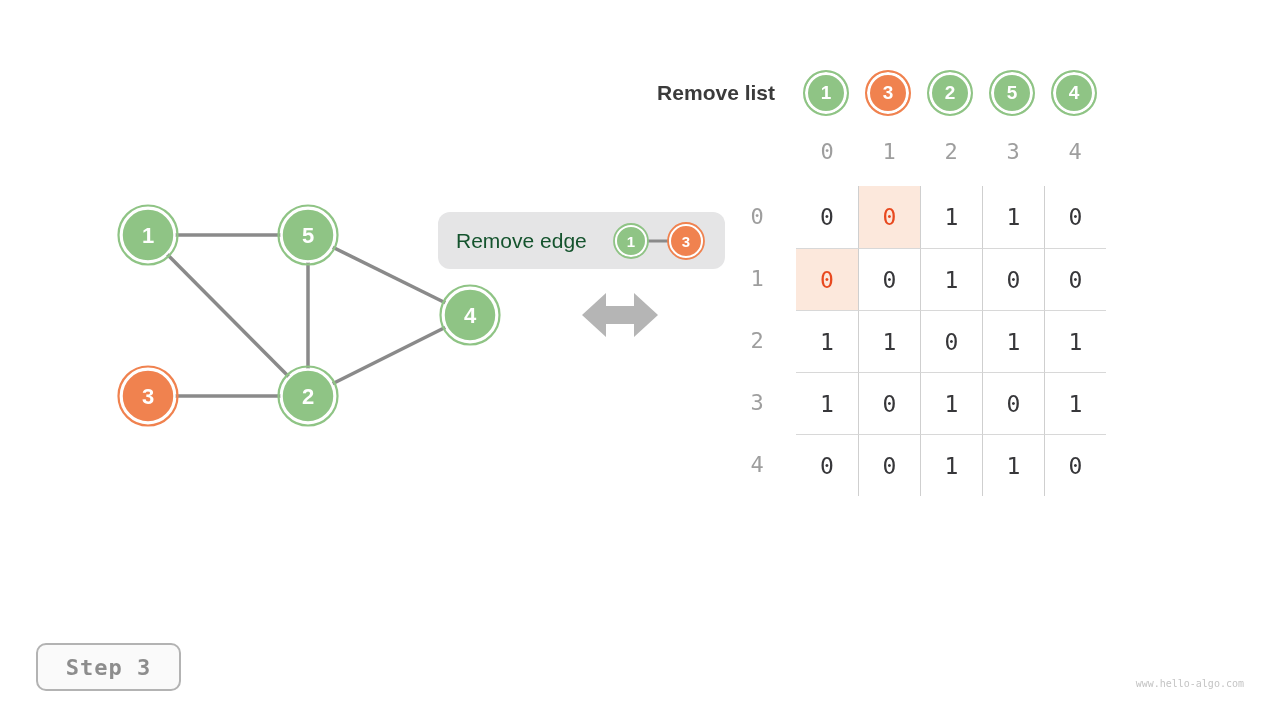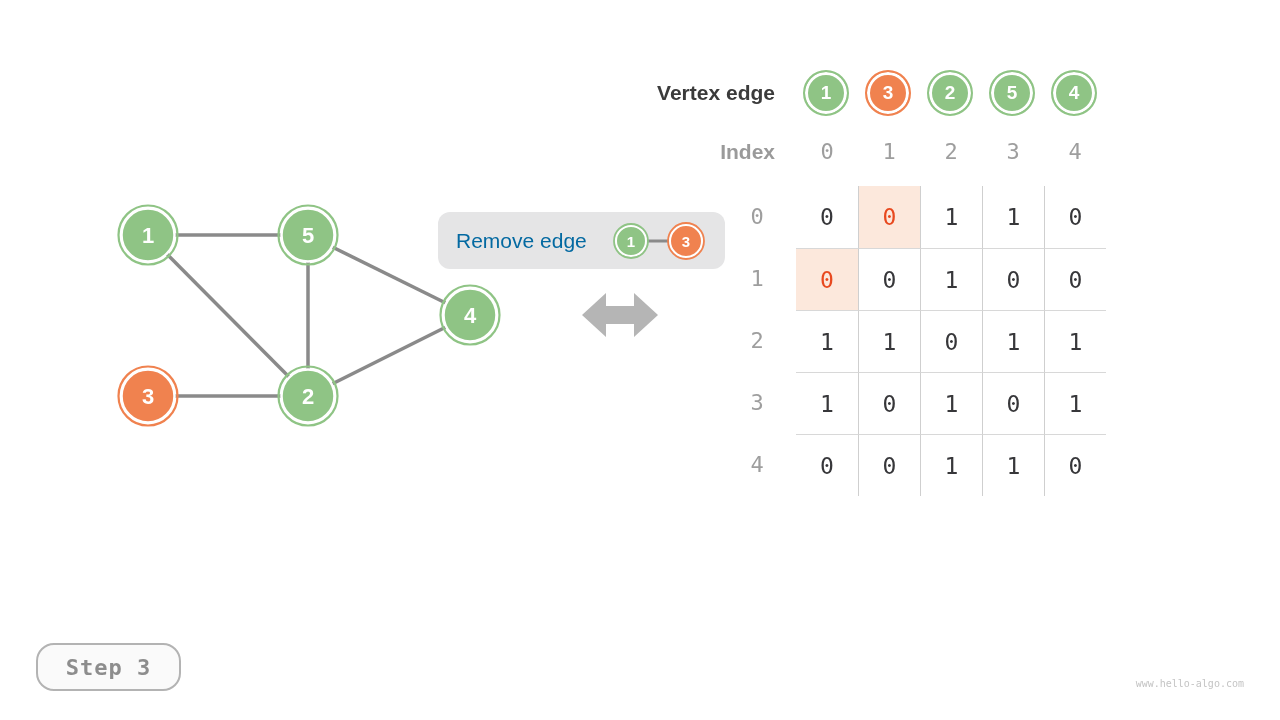--- a/index.html
+++ b/index.html
@@ -13,21 +13,21 @@
   
   #graph-svg { position: absolute; left: 80px; top: 170px; }
 
   
   #op-box {
     position: absolute; left: 438px; top: 212px; width: 287px; height: 57px;
     background: #e5e5e6; border-radius: 12px;
   }
   #op-label {
     position: absolute; left: 18px; top: 0; height: 57px; line-height: 57px;
-    font-size: 21px; color: #0369a1;
+    font-size: 21px; color: #14532d;
   }
   #op-svg { position: absolute; left: 0; top: 0; }
 
   
   #swap-arrow { position: absolute; left: 580px; top: 291px; }
 
   
   #vertex-list-label {
     position: absolute; left: 560px; top: 81px; width: 215px; text-align: right;
     font-size: 21px; font-weight: bold; color: #3b3b3b;
@@ -73,21 +73,21 @@
 
   
   .caption {
     position: absolute; top: 604px; width: 300px; text-align: center;
     font-size: 21px; font-weight: bold; color: #3b3b3b;
   }
   #caption-graph { left: 158px; }
   #caption-matrix { left: 790px; }
   #step-badge {
     position: absolute; left: 36px; top: 643px; width: 145px; height: 48px;
-    border: 2px solid #b3b3b3; border-radius: 18px; background: #fafafa;
+    border: 2px solid #b3b3b3; border-radius: 10px; background: #fafafa;
     display: flex; align-items: center; justify-content: center;
     font-family: "DejaVu Sans Mono", monospace; font-size: 22px; font-weight: bold;
     color: #8d8d8d; letter-spacing: 1px;
   }
   #watermark {
     position: absolute; right: 36px; top: 678px;
     font-family: "DejaVu Sans Mono", monospace; font-size: 10px; color: #c4c4c4;
   }
 </style>
 </head>
@@ -143,30 +143,29 @@
           <text x="248" y="34.5" text-anchor="middle" fill="#ffffff" font-size="15" font-weight="bold" font-family="&quot;Liberation Sans&quot;, sans-serif">3</text>
         </g>
       </svg>
     <span id="op-label">Remove edge</span>
   </div>
 
   <svg id="swap-arrow" width="80" height="48">
     <polygon points="2,24 26,2 26,15 54,15 54,2 78,24 54,46 54,33 26,33 26,46" fill="#b5b5b5"></polygon>
   </svg>
 
-  <div id="vertex-list-label">Vertex edge</div>
+  <div id="vertex-list-label">Remove list</div>
   <div id="vertex-row">
       <div class="vcircle" style="background: rgb(143, 196, 133); border-color: rgb(143, 196, 133);">1</div>
       <div class="vcircle" style="background: rgb(240, 130, 79); border-color: rgb(240, 130, 79);">3</div>
       <div class="vcircle" style="background: rgb(143, 196, 133); border-color: rgb(143, 196, 133);">2</div>
       <div class="vcircle" style="background: rgb(143, 196, 133); border-color: rgb(143, 196, 133);">5</div>
       <div class="vcircle" style="background: rgb(143, 196, 133); border-color: rgb(143, 196, 133);">4</div>
     </div>
 
-  <div id="index-label">Index</div>
   <div id="index-row">
       <div class="idxnum">0</div>
       <div class="idxnum">1</div>
       <div class="idxnum">2</div>
       <div class="idxnum">3</div>
       <div class="idxnum">4</div>
     </div>
 
   <div id="row-labels">
       <div class="rowlabel">0</div>

